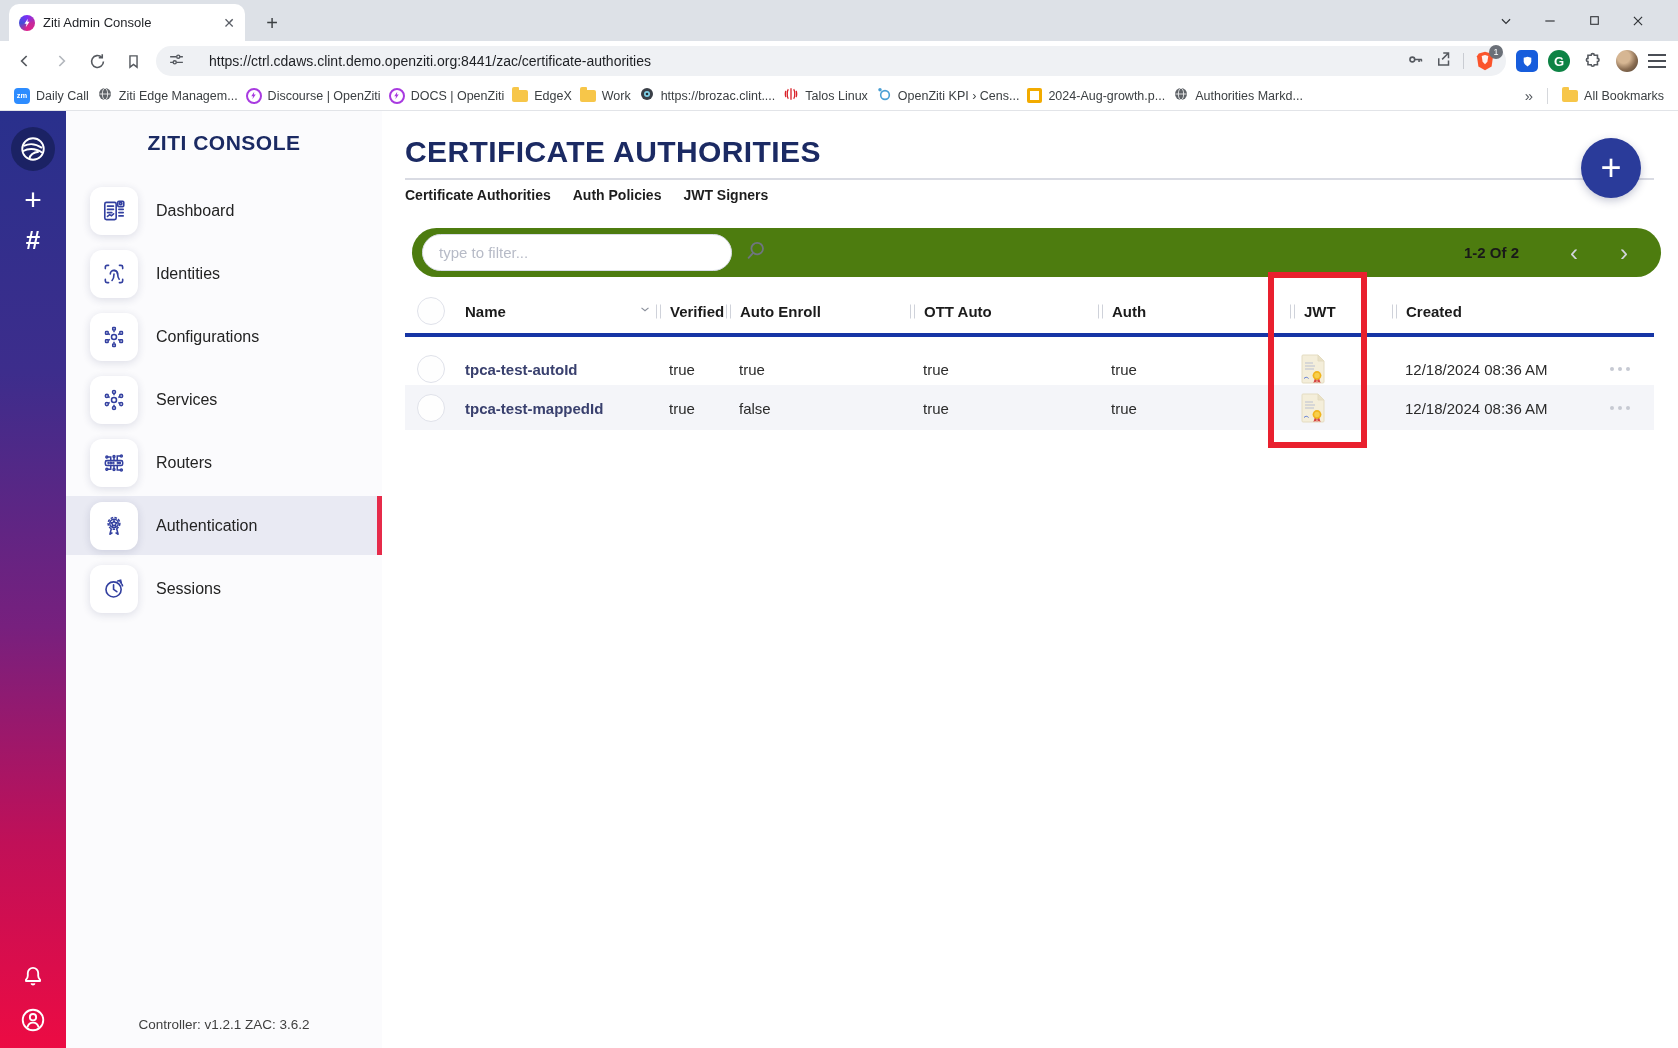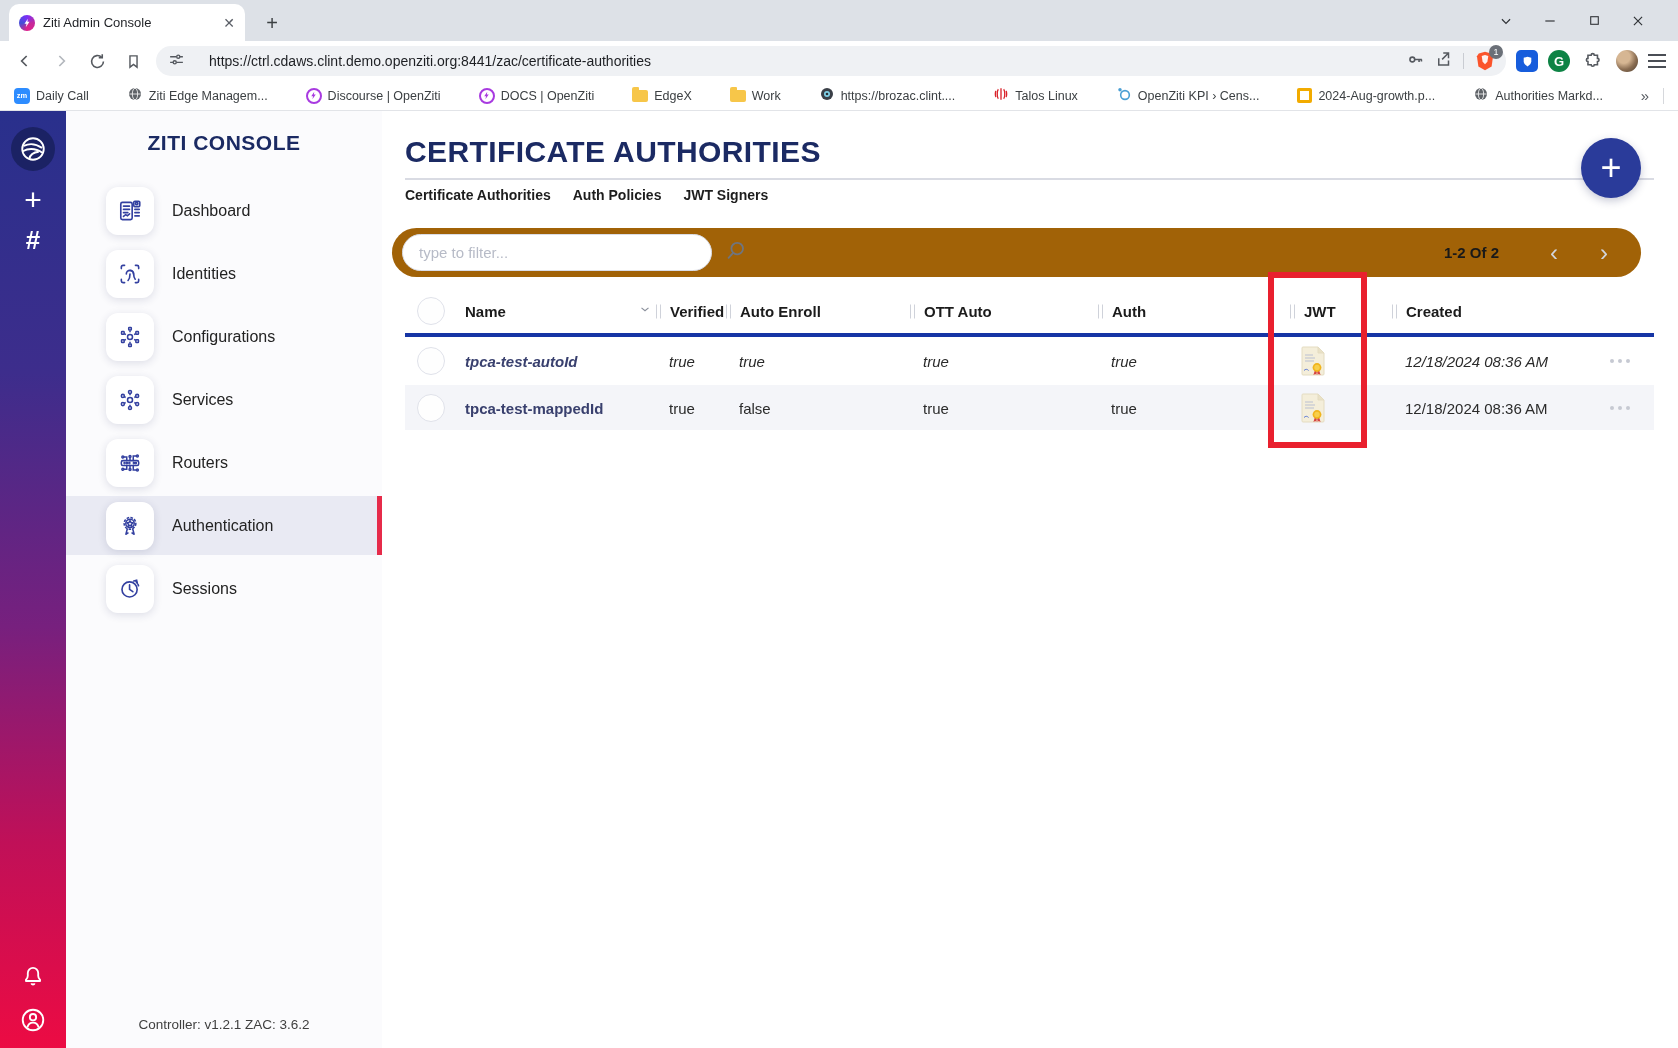--- a/index.html
+++ b/index.html
@@ -37,21 +37,21 @@
   .ext-bitwarden { width:22px; height:22px; border-radius:5px; background:#175ddc;
     display:flex; align-items:center; justify-content:center; }
   .ext-grammarly { width:22px; height:22px; border-radius:50%; background:#0e8345; color:#fff;
     font-weight:bold; font-size:13px; display:flex; align-items:center; justify-content:center; }
   .avatar { width:22px; height:22px; border-radius:50%;
     background:radial-gradient(circle at 35% 32%, #d6b693 0 30%, #8a6d52 60%, #4e3d2e); }
   .hamburger { display:flex; flex-direction:column; gap:4px; }
   .hamburger i { width:18px; height:2px; background:#4a4e55; }
 
   .bookmarks { height:30px; background:#fff; border-bottom:1px solid #e2e4e8;
-    display:flex; align-items:center; padding:0 14px; gap:38px; font-size:12.5px; color:#3c4043; }
+    display:flex; align-items:center; padding:0 14px; gap:8px; font-size:12.5px; color:#3c4043; }
   .bm { display:flex; align-items:center; gap:6px; white-space:nowrap; }
   .bm-right { margin-left:auto; display:flex; align-items:center; gap:14px; }
   .bm-div { width:1px; height:16px; background:#d6d8dc; }
   .fold { width:16px; height:12px; position:relative; background:#f7c649; border-radius:1px 2px 2px 2px; }
   .fold:before { content:""; position:absolute; top:-3px; left:0; width:7px; height:4px;
     background:#f7c649; border-radius:2px 1px 0 0; }
   .fav-zoom { width:16px; height:16px; border-radius:4px; background:#2d8cff; color:#fff;
     font-size:7.5px; font-weight:bold; display:flex; align-items:center; justify-content:center; }
   .fav-ring { width:16px; height:16px; border-radius:50%; border:2px solid #a83ae0;
     background:#fff; display:flex; align-items:center; justify-content:center; }
@@ -67,55 +67,55 @@
   .rail-plus { top:72px; font-size:30px; font-weight:400; }
   .rail-hash { top:114px; font-size:26px; font-weight:bold; }
   .rail-bottom { position:absolute; left:0; width:66px; display:flex; justify-content:center; }
   .rail-bell { bottom:60px; } .rail-account { bottom:14px; }
 
   .sidebar { width:316px; flex:0 0 316px; background:#fbfbfd; position:relative; }
   .brand { margin-top:20px; text-align:center; font-size:21px; font-weight:bold;
     color:#1b2a63; letter-spacing:.5px; }
   .nav { margin-top:26px; }
   .nav-item { position:relative; height:59px; margin-bottom:4px; display:flex; align-items:center;
-    padding-left:40px; cursor:pointer; }
+    padding-left:24px; cursor:pointer; }
   .nav-item.active { background:#e9eaf3; }
   .nav-item.active:after { content:""; position:absolute; right:0; top:0; width:5px; height:100%;
     background:#e62b4a; }
   .nav-card { width:48px; height:48px; background:#fff; border-radius:12px;
     box-shadow:0 2px 8px rgba(35,45,95,.14); display:flex; align-items:center; justify-content:center; }
   .nav-label { margin-left:18px; font-size:16px; color:#232323; }
   .side-footer { position:absolute; bottom:16px; width:100%; text-align:center;
     font-size:13.5px; color:#3f3f3f; }
 
   .main { flex:1; position:relative; background:#fff; }
   .page-title { position:absolute; left:23px; top:24px; font-size:30px; font-weight:800;
     color:#1b2a63; letter-spacing:.4px; }
   .title-rule { position:absolute; left:23px; top:67px; width:1249px; height:2px; background:#d9dbe3; }
   .subtabs { position:absolute; left:23px; top:76px; display:flex; gap:22px; font-size:14px; color:#1d1d1d; }
   .subtab { font-weight:600; } .subtab.active { font-weight:700; }
   .add-btn { position:absolute; left:1199px; top:27px; width:60px; height:60px; border-radius:50%;
     background:#2a3b9a; color:#fff; font-size:36px; font-weight:300; display:flex;
     align-items:center; justify-content:center; box-shadow:0 3px 8px rgba(30,40,90,.25); cursor:pointer; }
 
-  .filter-band { position:absolute; left:10px; top:117px; width:1249px; height:49px;
-    border-radius:25px; background:#a16207; display:flex; align-items:center; padding:0 24px 0 10px; }
+  .filter-band { position:absolute; left:30px; top:117px; width:1249px; height:49px;
+    border-radius:25px; background:#4d7c0f; display:flex; align-items:center; padding:0 24px 0 10px; }
   .filter-input { width:310px; height:37px; border:1px solid #d9dce6; border-radius:19px;
     background:#fff; padding:0 16px; font-size:15px; color:#333; outline:none; }
   .filter-input::placeholder { color:#b7bbc7; }
   .search-ic { margin-left:12px; }
   .pager { margin-left:auto; display:flex; align-items:center; }
   .pager-label { font-size:15px; font-weight:bold; color:#191919; margin-right:42px; }
   .pager-chev { font-size:24px; color:#d2d5dc; width:26px; text-align:center; line-height:1; }
   .pager-chev + .pager-chev { margin-left:24px; }
 
   .thead, .trow { position:absolute; left:23px; width:1249px; }
   .thead { top:178px; height:44px; }
   .header-rule { position:absolute; left:23px; top:222px; width:1249px; height:4px; background:#1635a5; }
-  .trow.r1 { top:226px; height:48px; background:#fff;font-style:italic; }
+  .trow.r1 { top:234px; height:48px; background:#fff; }
   .trow.r2 { top:274px; height:45px; background:#f4f5f9; }
   .cell { position:absolute; top:50%; transform:translateY(-50%); white-space:nowrap;
     font-size:15px; color:#2b2b2b; display:flex; align-items:center; }
   .hcell { font-weight:bold; color:#1b1b1b; }
   .dbar { display:inline-block; width:5px; height:14px; border-left:1.5px solid #cfd2da;
     border-right:1.5px solid #cfd2da; margin-right:9px; }
   .rowcheck { position:absolute; left:12px; top:50%; transform:translateY(-50%); width:28px; height:28px;
     border-radius:50%; border:1px solid #e0e2ea; background:#fefefe; cursor:pointer; }
   .name-cell { color:#39406e; font-weight:600; }
   .sort-chev { position:absolute; left:233px; top:50%; transform:translateY(-50%); }

